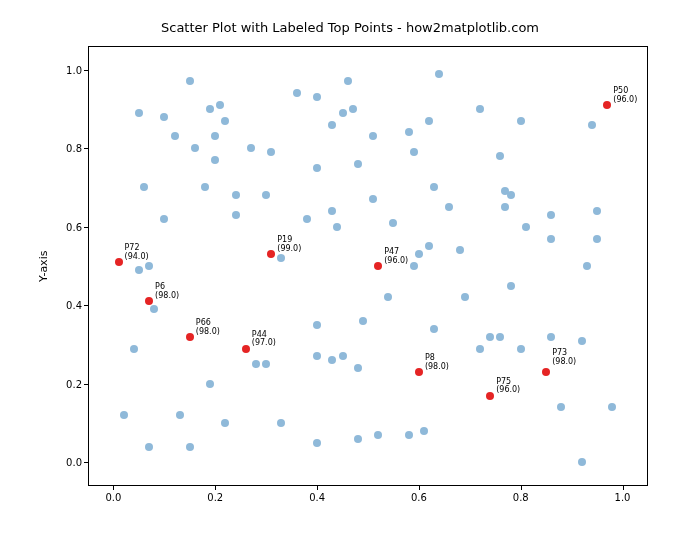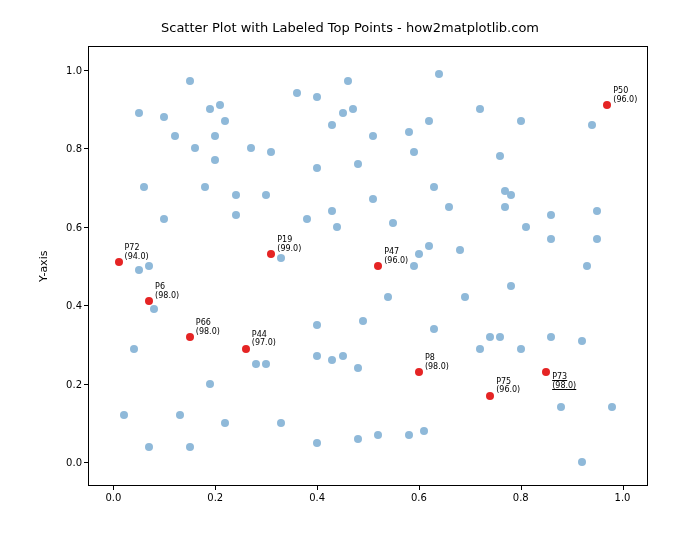--- a/index.html
+++ b/index.html
@@ -239,16 +239,16 @@
     <div class="ann" style="left: 251.818px; top: 330.5px;">P44<br>(97.0)</div>
     <div class="pt top" style="left: 271.273px; top: 254.214px;"></div>
     <div class="ann" style="left: 277.273px; top: 236.214px;">P19<br>(99.0)</div>
     <div class="pt top" style="left: 378.182px; top: 266px;"></div>
     <div class="ann" style="left: 384.182px; top: 248px;">P47<br>(96.0)</div>
     <div class="pt top" style="left: 418.909px; top: 372.071px;"></div>
     <div class="ann" style="left: 424.909px; top: 354.071px;">P8<br>(98.0)</div>
     <div class="pt top" style="left: 490.182px; top: 395.643px;"></div>
     <div class="ann" style="left: 496.182px; top: 377.643px;">P75<br>(96.0)</div>
     <div class="pt top" style="left: 546.182px; top: 372.071px;"></div>
-    <div class="ann" style="left: 552.182px; top: 373px; text-decoration: underline;">P73<br>(98.0)</div>
+    <div class="ann" style="left: 552.182px; top: 349px;">P73<br>(98.0)</div>
     <div class="pt top" style="left: 607.273px; top: 104.929px;"></div>
     <div class="ann" style="left: 613.273px; top: 86.9286px;">P50<br>(96.0)</div>
   </div>
 
 </body></html>

